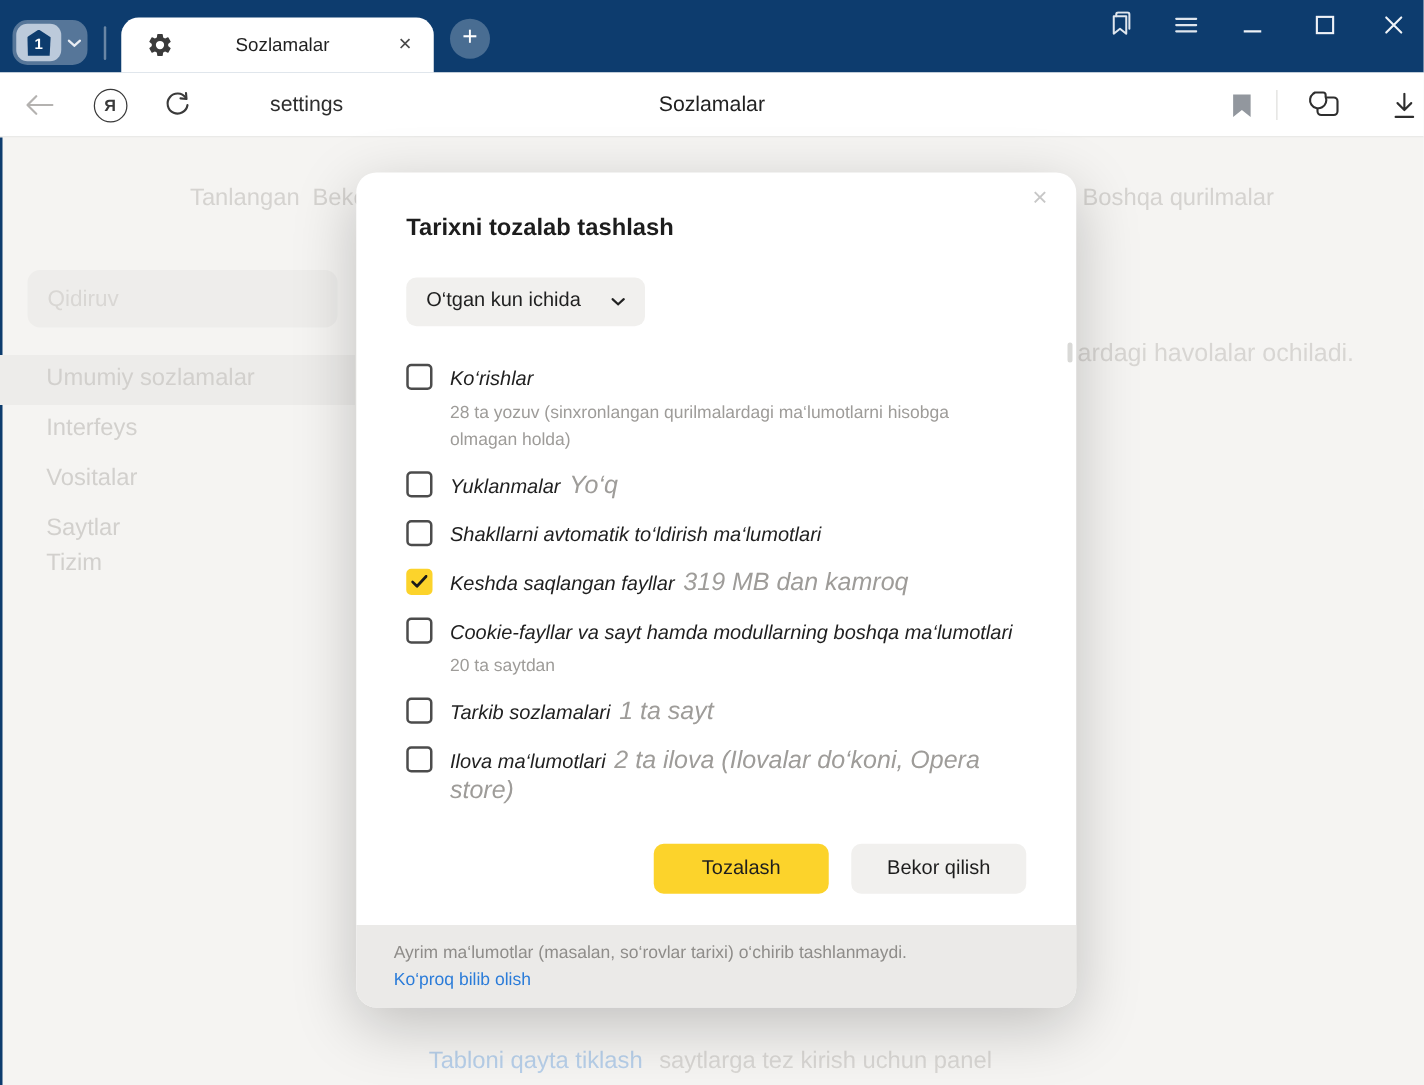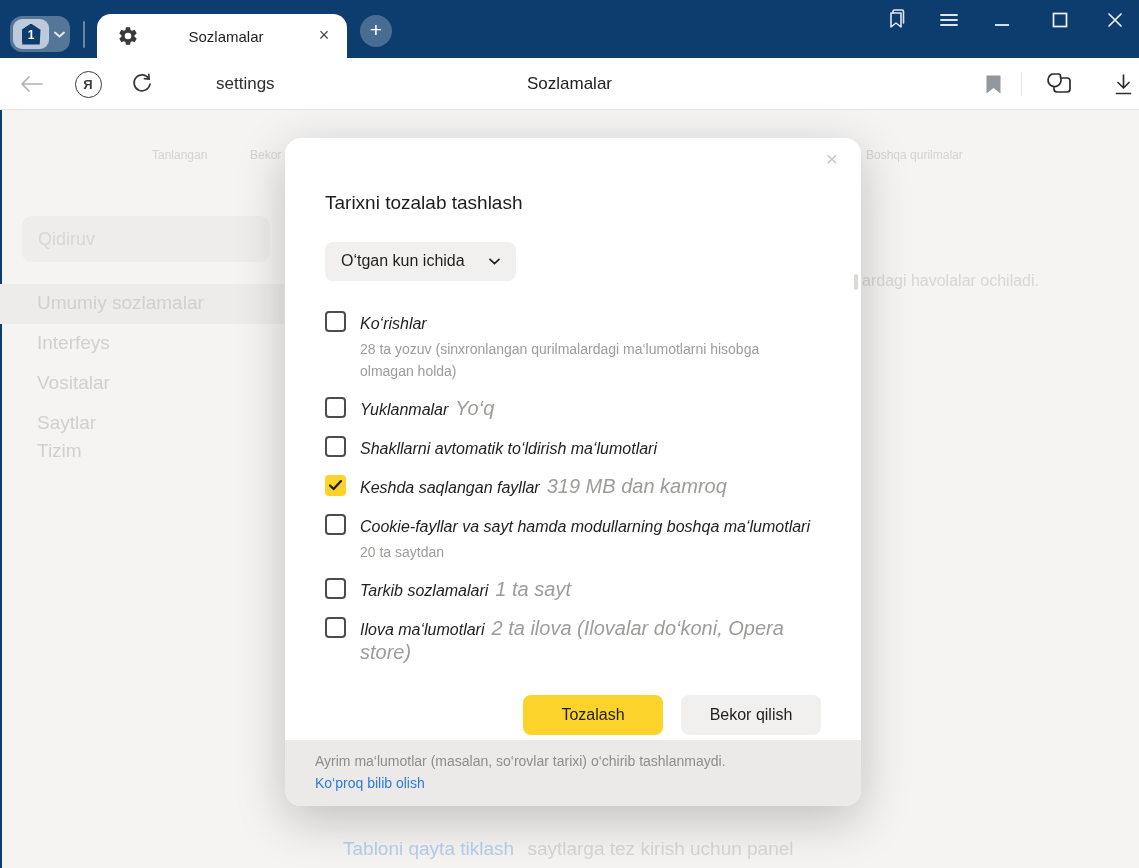--- a/index.html
+++ b/index.html
@@ -45,39 +45,39 @@
   .page-title { position:absolute; left:0; width:1139px; top:0; height:52px; display:flex; align-items:center; justify-content:center;
     font-size:17px; color:#222; pointer-events:none; }
   .ti-bookmark { left:978px; width:30px; }
   .tb-sep { position:absolute; left:1021px; top:14px; width:1px; height:24px; background:#e0dfdd; }
   .ti-collections { left:1040px; width:36px; }
   .ti-download { left:1106px; width:34px; }
 
   
   .page { position:absolute; left:0; top:110px; width:1139px; height:758px; background:#f5f4f2; }
   .page-left-edge { position:absolute; left:0; top:0; width:2px; height:758px; background:#0d3c6e; }
-  .pg-tab { position:absolute; top:38px; font-size:12px; color:#d5d3d0; }
+  .pg-tab { position:absolute; top:38px; font-size:19px; color:#d5d3d0; }
   .pg-tab-1 { left:152px; } .pg-tab-2 { left:250px; } .pg-tab-3 { left:866px; }
   .pg-search { position:absolute; left:22px; top:106px; width:248px; height:46px; background:#eeedeb;
     border-radius:10px; display:flex; align-items:center; padding-left:16px; font-size:18px; color:#d9d7d4; }
   .pg-selected-band { position:absolute; left:0; top:174px; width:284px; height:40px; background:#edecea; }
   .pg-side-item { position:absolute; left:37px; font-size:19px; color:#d2d0cd;text-align:right; }
-  .pg-frag { position:absolute; left:862px; top:162px; font-size:16px; color:#d8d6d3; }
+  .pg-frag { position:absolute; left:862px; top:162px; font-size:20px; color:#d8d6d3; }
   .pg-bottom { position:absolute; left:343px; top:728px; font-size:19px; }
   .pg-bottom .lnk { color:#b7cfe9; }
   .pg-bottom .txt { color:#d8d6d3; margin-left:8px; }
 
   
   .dialog { position:absolute; left:285px; top:138px; width:576px; height:668px; background:#ffffff;
     border-radius:16px; box-shadow:0 14px 50px rgba(0,0,0,.22); display:flex; flex-direction:column; z-index:5; }
   .dlg-close { position:absolute; right:16px; top:8px; width:26px; height:26px; font-size:21px; line-height:26px;
     text-align:center; color:#c7c7c7; }
   .dlg-scroll-nub { position:absolute; right:3px; top:136px; width:4px; height:16px; background:#d9d9d7; border-radius:2px; }
   .dlg-body { padding:34px 40px 0 40px; }
-  .dlg-title { font-size:19px; font-weight:normal; color:#1d1d1d;margin-top:20px; }
+  .dlg-title { font-size:19px; font-weight:bold; color:#1d1d1d; }
   .dlg-select { margin-top:28px; display:inline-flex; align-items:center; gap:24px;
     background:#f1f0ee; border-radius:8px; padding:10px 16px 11px 16px; font-size:16px; color:#1f1f1f; }
   .dlg-list { margin-top:30px; }
   .cb-row { display:flex; gap:14px; margin-bottom:15px; }
   .cb { flex:none; width:21px; height:21px; border:2px solid #4c4c4c; border-radius:4px; background:#fff;
     display:flex; align-items:center; justify-content:center; }
   .cb svg { display:none; }
   .cb-row.checked .cb { border-color:#fcd32b; background:#fcd32b; }
   .cb-row.checked .cb svg { display:block; }
   .cb-text { flex:1; min-width:0; }

